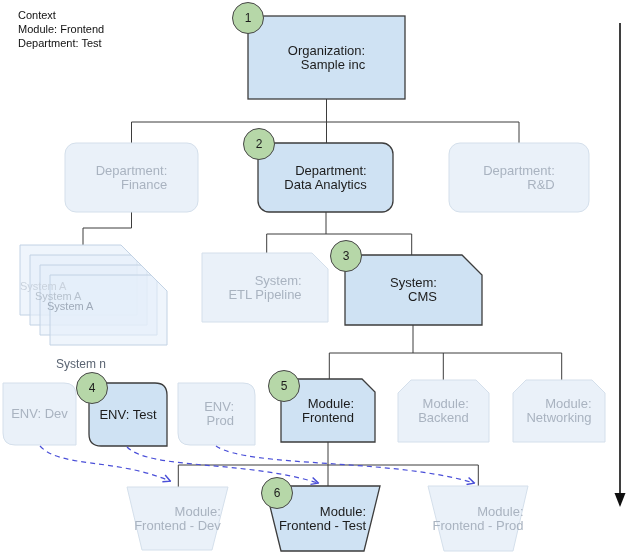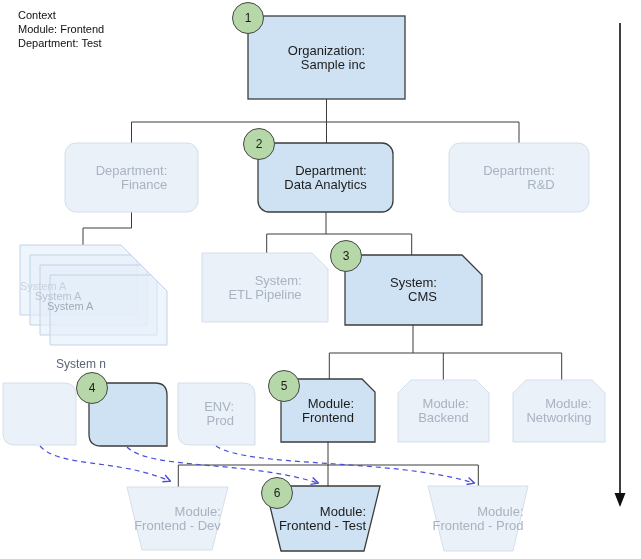--- a/index.html
+++ b/index.html
@@ -86,20 +86,22 @@
   <div class="stackline" style="left:20px;top:280px;color:#c9d2dd;">System A</div>
   <div class="stackline" style="left:35px;top:290px;color:#b7c2ce;">System A</div>
   <div class="stackline" style="left:47px;top:300px;color:#9faab9;">System A</div>
   <div class="stackline" style="left:56px;top:310px;color:#5a6472;font-size:12px;margin-top:48px;">System n</div>
 
   <div class="lbl faded" style="left:202px;top:253px;width:126px;height:69px;">System:
 ETL Pipeline</div>
   <div class="lbl" style="left:345px;top:255px;width:137px;height:70px;">System:
 CMS</div>
 
+  <div class="lbl faded" style="left:3px;top:383px;width:73px;height:62px;">ENV: Dev</div>
+  <div class="lbl" style="left:89px;top:383px;width:78px;height:63px;">ENV: Test</div>
   <div class="lbl faded" style="left:178px;top:383px;width:56px;height:62px;">ENV: Prod</div>
 
   <div class="lbl" style="left:281px;top:379px;width:94px;height:63px;">Module:
 Frontend</div>
   <div class="lbl faded" style="left:398px;top:380px;width:91px;height:62px;">Module:
 Backend</div>
   <div class="lbl faded" style="left:513px;top:380px;width:92px;height:62px;">Module:
 Networking</div>
 
   <div class="lbl faded" style="left:127px;top:487px;width:101px;height:63px;">Module:

